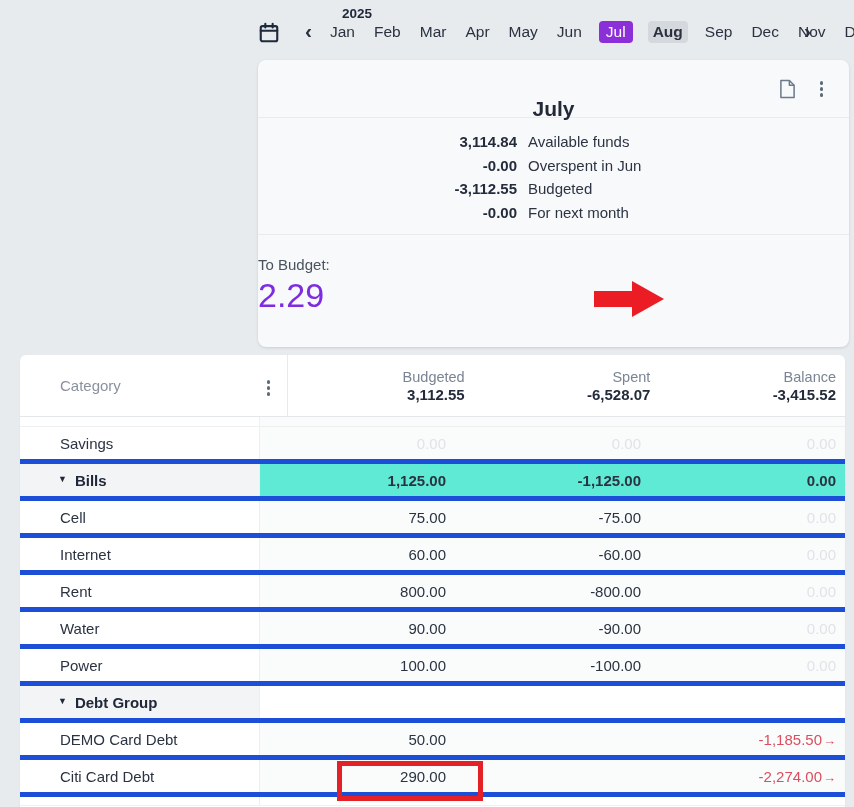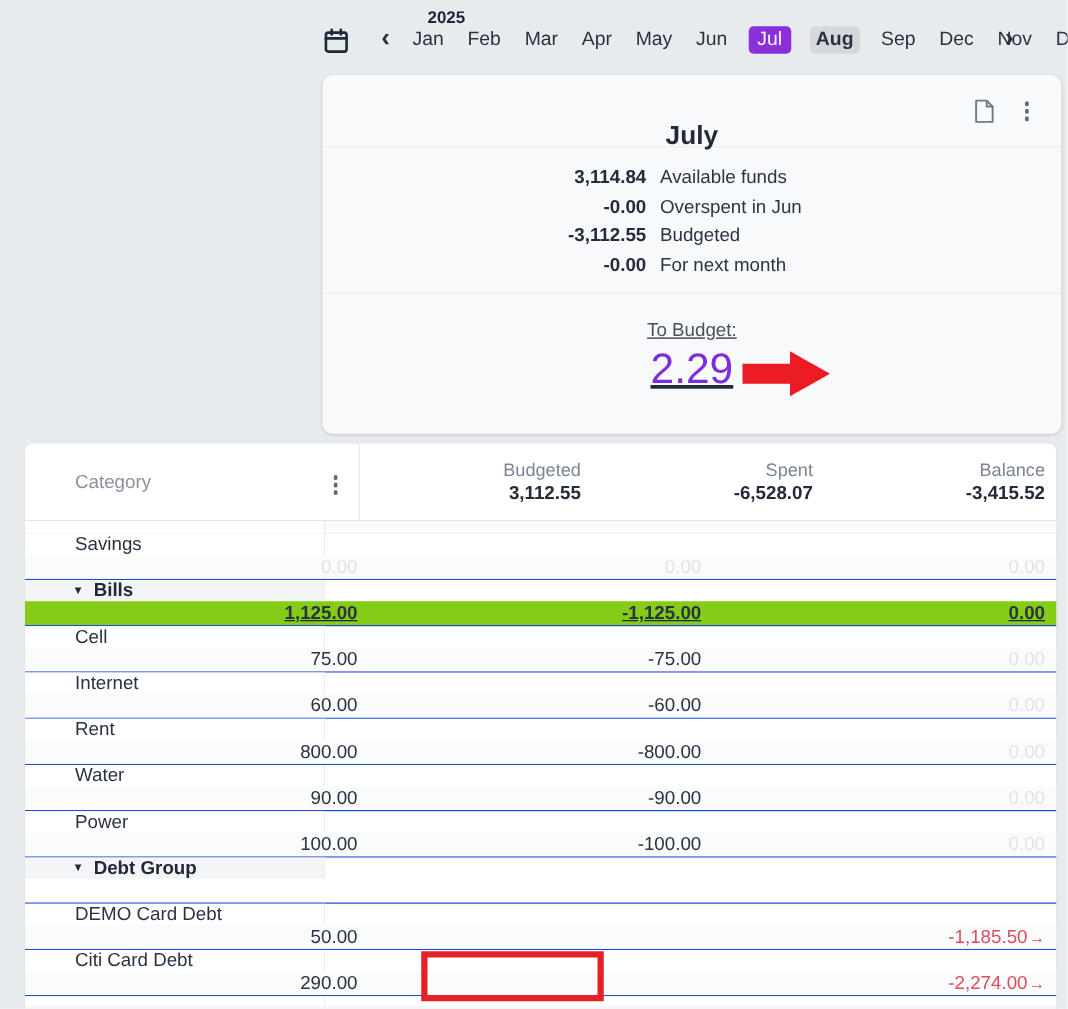--- a/index.html
+++ b/index.html
@@ -33,21 +33,21 @@
   .panel-title { font-size:21px; font-weight:bold; color:#222a3a;margin-top:40px; }
   .panel-icons { position:absolute; right:24px; top:0; height:58px; display:flex; align-items:center; gap:22px; }
   .kebab { display:flex; flex-direction:column; gap:2.5px; cursor:pointer; padding:2px; }
   .kebab i { width:3.5px; height:3.5px; border-radius:50%; background:#5f6b7a; }
 
   .stats { padding:12px 0 10px 0; border-bottom:1px solid #e9ebee; }
   .stat-row { display:flex; align-items:center; height:23.5px; font-size:15px; }
   .stat-value { width:259px; text-align:right; font-weight:bold; color:#242c3b; }
   .stat-label { margin-left:11px; color:#2c3444; }
 
-  .tobudget { text-align:center; padding-top:21px; position:relative;text-decoration:underline; }
+  .tobudget { text-align:left; padding-top:21px; position:relative; }
   .tb-label { font-size:15px; color:#4a5260; }
   .tb-value { font-size:34px; color:#7d2ce0; margin-top:4px; line-height:1.1; }
 
   
   .table {
     position:absolute; left:20px; top:355px; width:825px; height:452px;
     background:#ffffff; border-radius:6px 6px 0 0;
     box-shadow:0 1px 2px rgba(0,0,0,.06);
   }
   .thead { height:62px; display:flex; border-bottom:1px solid #e4e7ea; }
@@ -55,26 +55,26 @@
   .cat-kebab { position:absolute; right:15px; top:23px; }
   .th-cols { flex:1; display:flex; align-items:center; }
   .th-col { flex:1; text-align:right; padding-right:9px; cursor:pointer; }
   .th-col .lbl { color:#7b8494; font-size:14.5px; }
   .th-col .tot { font-weight:bold; font-size:15px; color:#242c3b; margin-top:1px; }
 
   .strip { display:flex; height:10px; border-bottom:1px solid #eef0f2; }
   .strip .s-cat { width:240px; background:#fff; border-right:1px solid #edf0f2; }
   .strip .s-vals { flex:1; background:#fafbfb; }
 
-  .row { display:flex; height:37px; border-bottom:1px solid #1d4ed8; cursor:pointer;flex-direction:column; }
+  .row { display:flex; height:37px; border-bottom:5px solid #1d4ed8; cursor:pointer; }
   .row .cat { width:240px; background:#ffffff; display:flex; align-items:center; padding-left:40px; font-size:15px; color:#2b3342; border-right:1px solid #edf0f2; }
   .row .vals { flex:1; display:flex; align-items:center; background:#fafbfb; }
   .row .val { flex:1; text-align:right; padding-right:9px; font-size:15px; color:#2b3342; }
   .row.group .cat { background:#f2f4f5; font-weight:bold; padding-left:38px; color:#20293a; }
-  .row.group .vals { background:#84cc16; font-weight:bold; color:#20293a;text-decoration:underline; }
+  .row.group .vals { background:#5eead4; font-weight:bold; color:#20293a; }
   .tri { font-size:9px; margin-right:8px; color:#20293a; position:relative; top:-1px; }
   .val.faded { color:#e0e4e9; }
   .val.red { color:#d94f5f; }
   .carry { font-size:13px; margin-left:1px; }
 
   
   .ann-box { position:absolute; left:337px; top:761px; width:146px; height:40px; border:5px solid #e32127; z-index:5; pointer-events:none; }
   .ann-arrow { position:absolute; left:594px; top:281px; width:70px; height:36px; z-index:5; pointer-events:none; }
   .ann-arrow .body { position:absolute; left:0; top:10px; width:39px; height:16px; background:#ec1c24; }
   .ann-arrow .head { position:absolute; left:38px; top:0; width:0; height:0; border-left:32px solid #ec1c24; border-top:18px solid transparent; border-bottom:18px solid transparent; }

